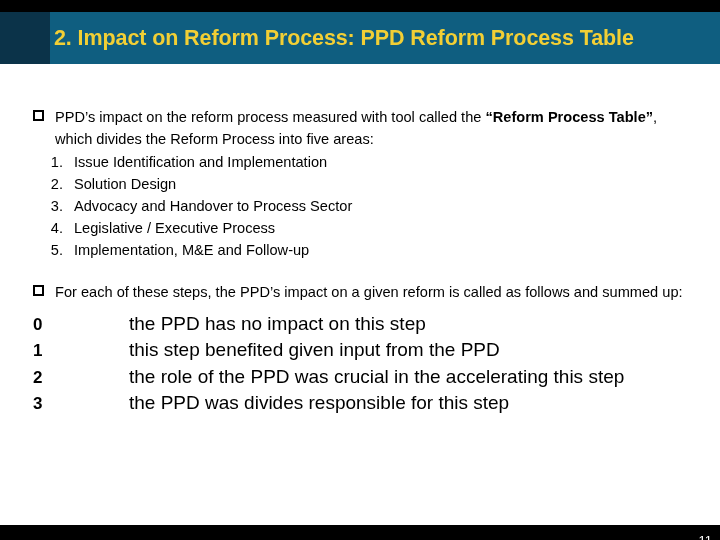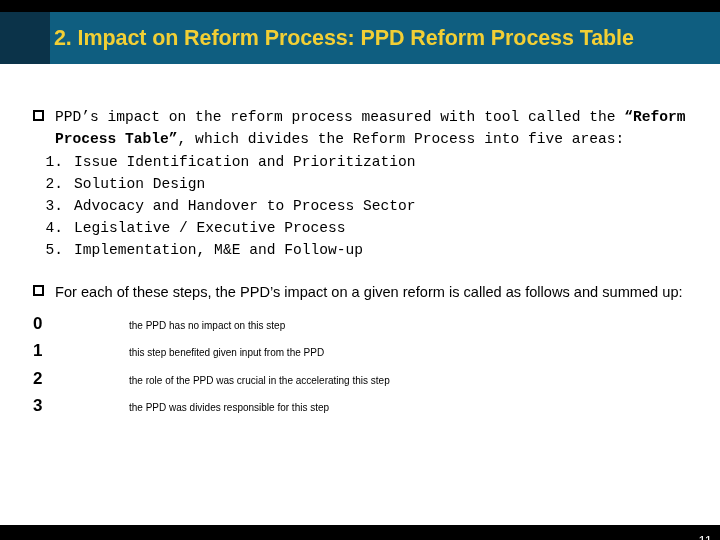--- a/index.html
+++ b/index.html
@@ -81,21 +81,21 @@
     top: 64px;
     width: 720px;
     height: 461px;
   }
 
   .block {
     position: absolute;
     left: 33px;
     width: 660px;
   }
-  .block-one { top: 43px; font-family: Liberation Mono, monospace; }
+  .block-one { top: 43px; }
   .block-two { top: 218px; }
 
   .bullet-row {
     display: flex;
     align-items: flex-start;
   }
   .bullet-glyph {
     flex: 0 0 auto;
     width: 22px;
     padding-top: 3px;
@@ -151,21 +151,21 @@
   }
   .score-num {
     width: 96px;
     padding-left: 55px;
     font-size: 17px;
     font-weight: bold;
     line-height: 25.5px;
     box-sizing: border-box;
   }
   .score-desc {
-    font-size: 10px;
+    font-size: 19px;
     line-height: 25.5px;
     padding-left: 0;
   }
 
   
   .footer-bar {
     position: absolute;
     left: 0;
     top: 525px;
     width: 720px;
@@ -203,21 +203,21 @@
           <span class="sq"></span>
         </div>
         <div class="bullet-text">
           <span>PPD’s impact on the reform process measured with tool called the </span><b>“Reform Process Table”</b><span>, which divides the Reform Process into five areas:</span>
         </div>
       </div>
 
       <ul class="num-list">
         <li>
           <span class="num-marker">1.</span>
-          <span class="num-label">Issue Identification and Prioritization</span>
+          <span class="num-label">Issue Identification and Implementation</span>
         </li>
         <li>
           <span class="num-marker">2.</span>
           <span class="num-label">Solution Design</span>
         </li>
         <li>
           <span class="num-marker">3.</span>
           <span class="num-label">Advocacy and Handover to Process Sector</span>
         </li>
         <li>

